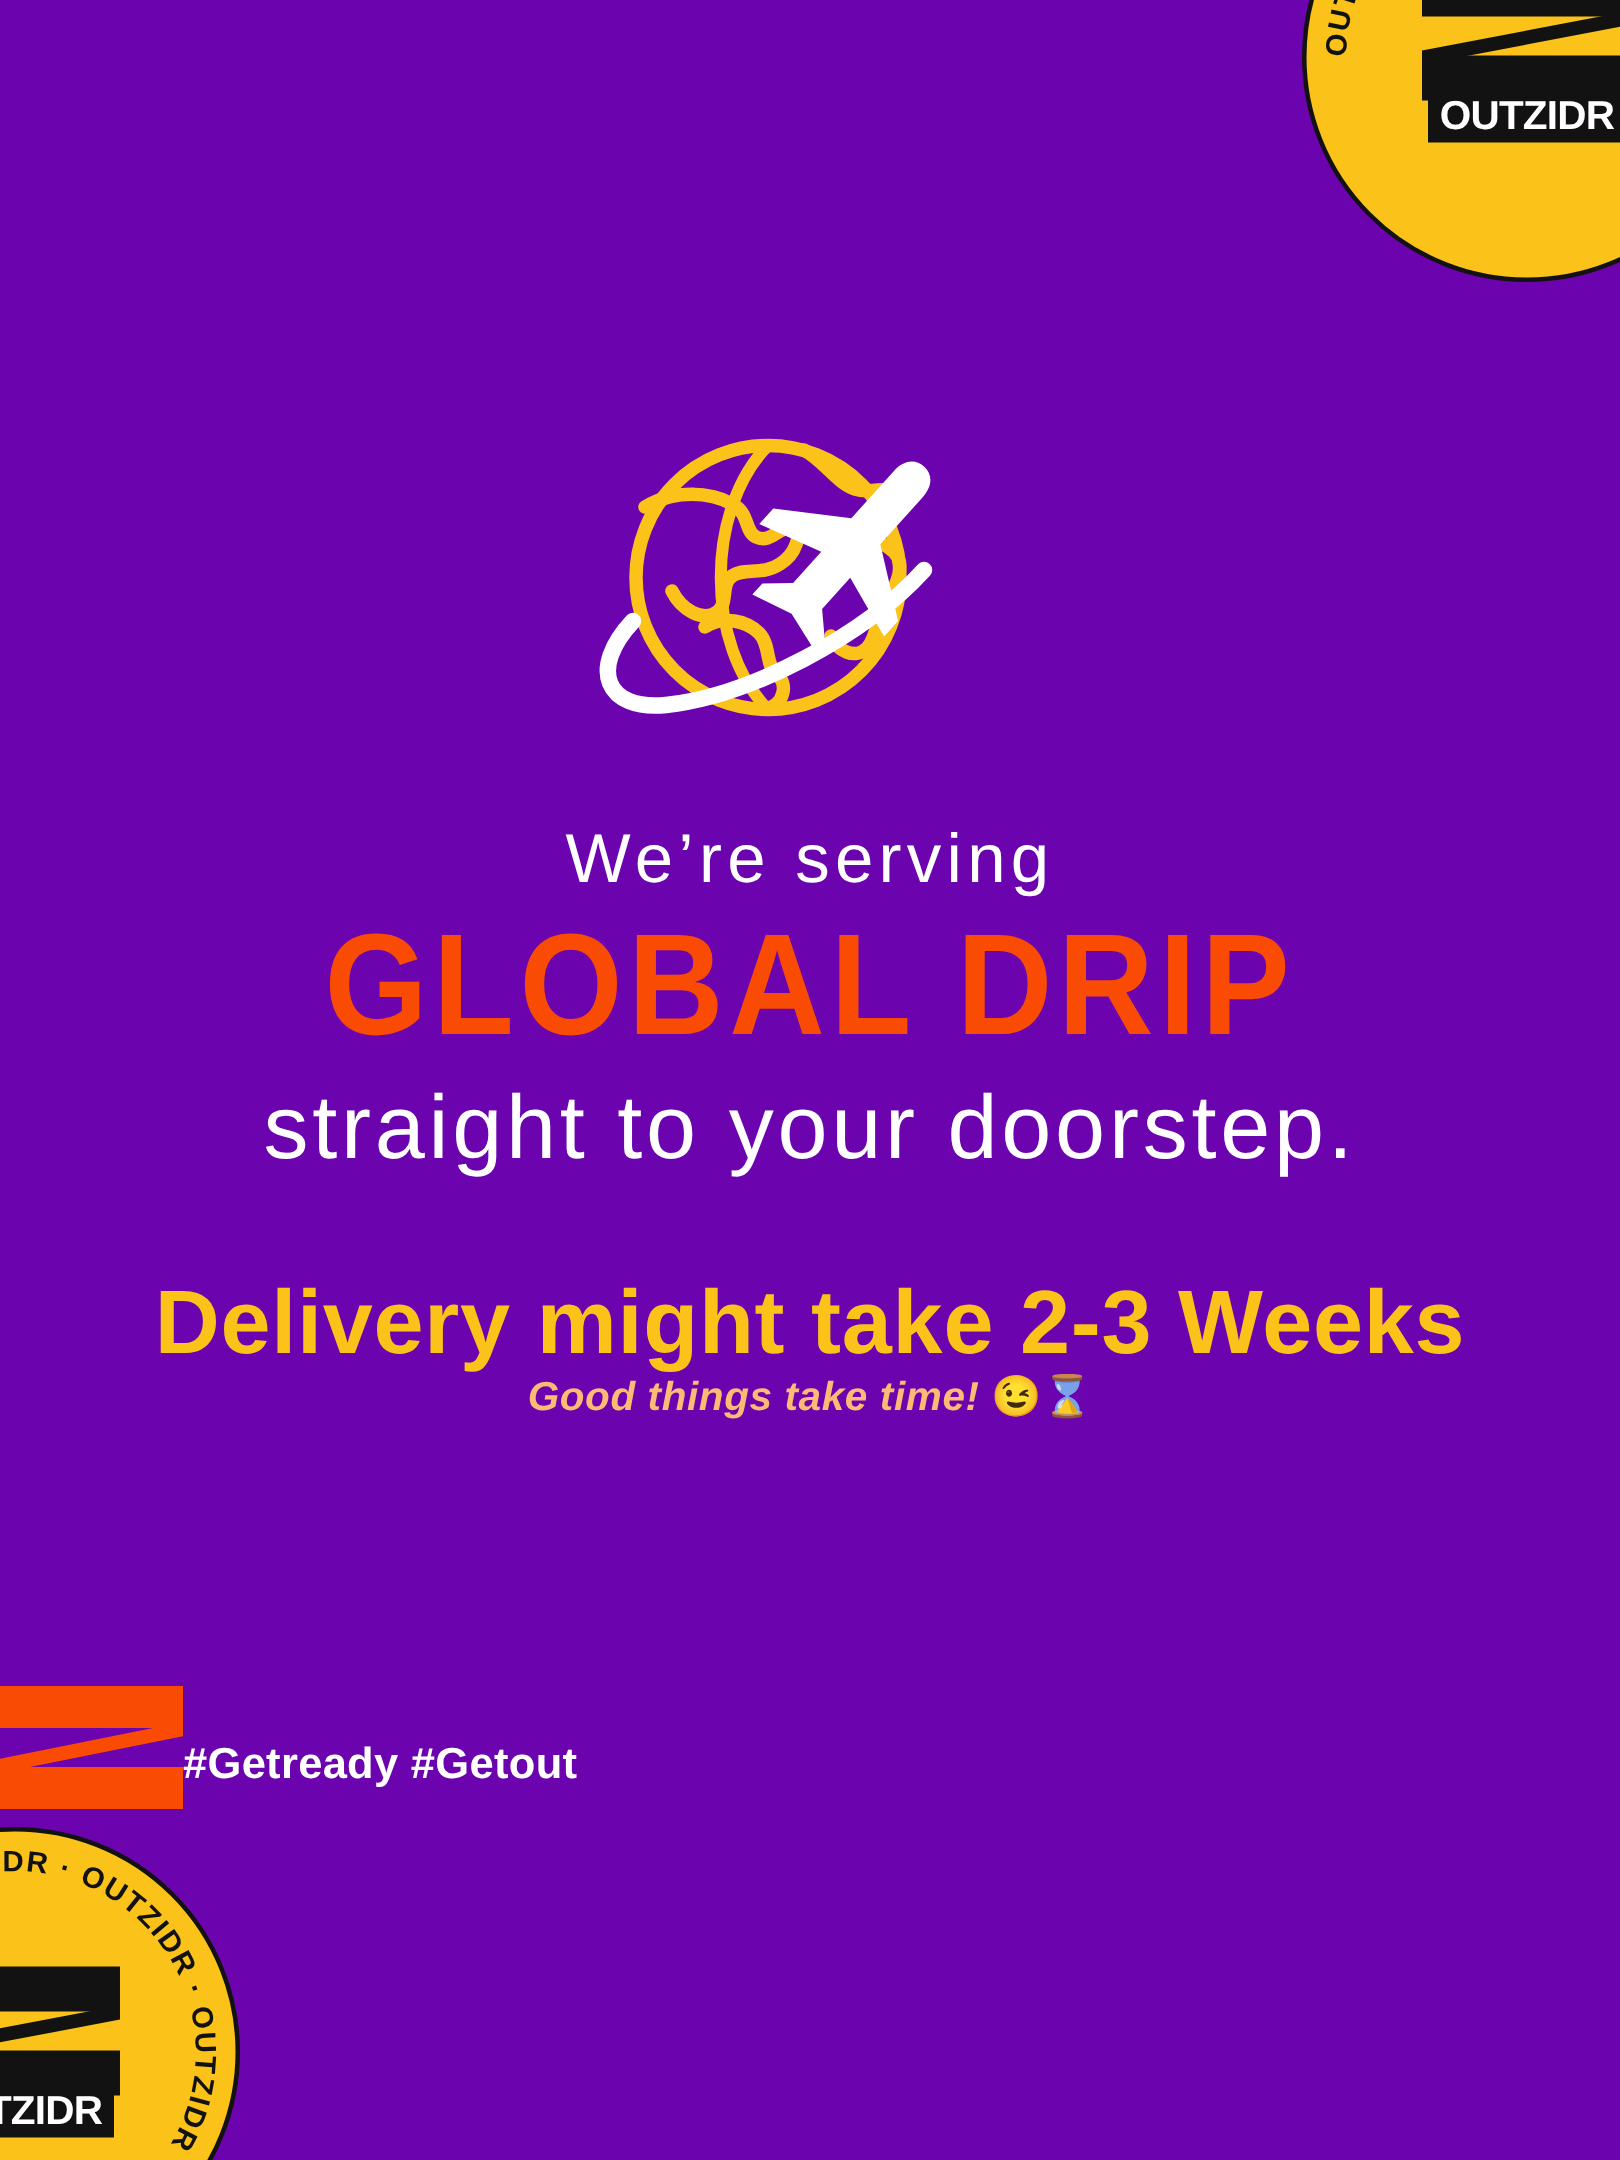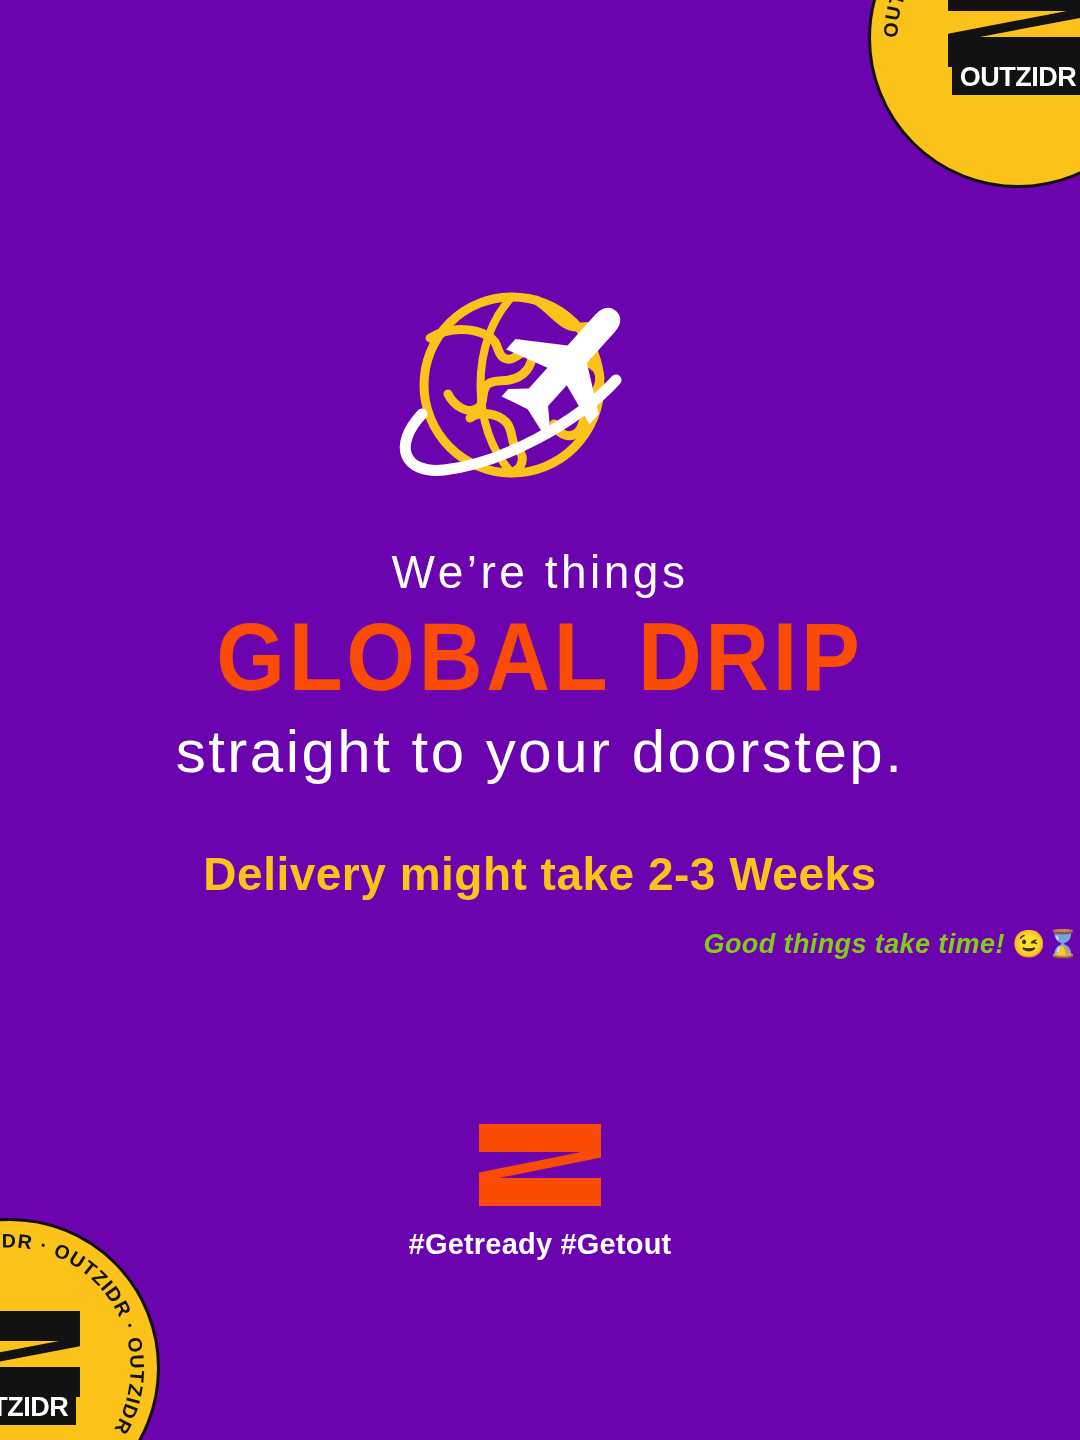--- a/index.html
+++ b/index.html
@@ -112,44 +112,43 @@
   .line-doorstep{
     color:#ffffff;
     font-size:60px;
     font-weight:300;
     letter-spacing:2.5px;
     line-height:1.05;
     margin-top:14px;
   }
   .line-delivery{
     color:#FBC21A;
-    font-size:46px;
+    font-size:60px;
     font-weight:bold;
     letter-spacing:0.5px;
     margin-top:66px;
     line-height:1.1;
   }
   .line-goodthings{
-    color:#84cc16;
+    color:#fdba74;
     font-size:27px;
     font-weight:bold;
     font-style:italic;
     letter-spacing:0.4px;
-    margin-top:28px;
-    text-align:right;
+    margin-top:0;
   }
   .emoji{ font-style:normal; letter-spacing:0; }
 
   
   .footer{
     position:absolute;
     left:0; right:0;
     top:1124px;
     display:flex;
-    flex-direction:column;
+    flex-direction:row;
     align-items:center;
   }
   .zmark-orange{
     width:122px; height:82px;
     position:relative;
   }
   .zmark-orange .bar{
     position:absolute; left:0; width:100%; height:28px;
     background:#FA4B05;
   }
@@ -247,21 +246,21 @@
                  L -56,90
                  L -56,76
                  L -13,46
                  L -13,4
                  C -13,-6 -8,-12 0,-12 Z" fill="#FFFFFF"></path>
       </g>
     </svg>
   </div>
 
   <div class="copy">
-    <div class="line-serving">We’re things</div>
+    <div class="line-serving">We’re serving</div>
     <div class="line-headline">GLOBAL DRIP</div>
     <div class="line-doorstep">straight to your doorstep.</div>
     <div class="line-delivery">Delivery might take 2-3 Weeks</div>
     <div class="line-goodthings">
       <span>Good things take time!</span>
       <span class="emoji">😉</span><span class="emoji">⌛</span>
     </div>
   </div>
 
   <div class="footer">

